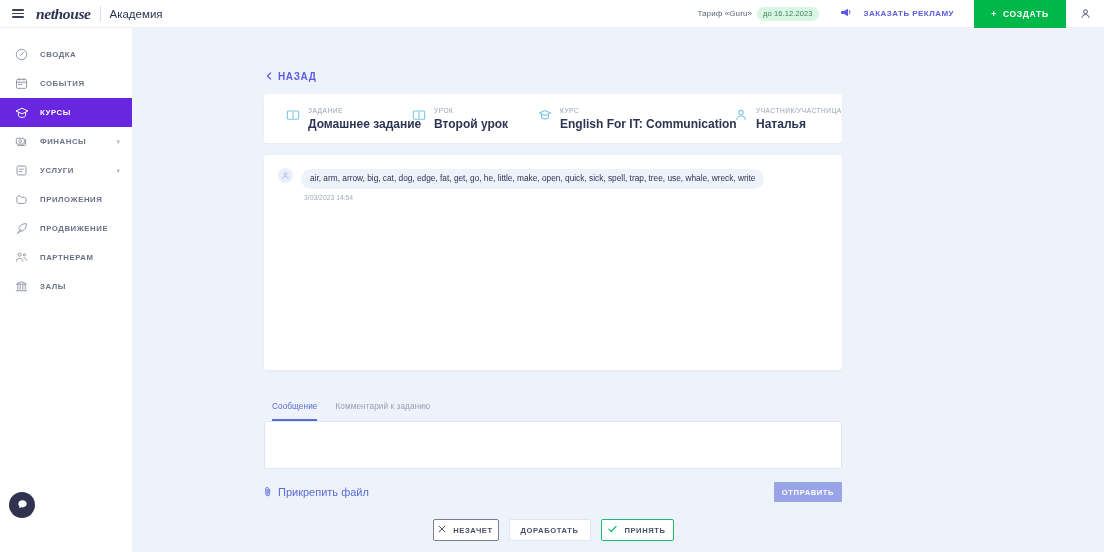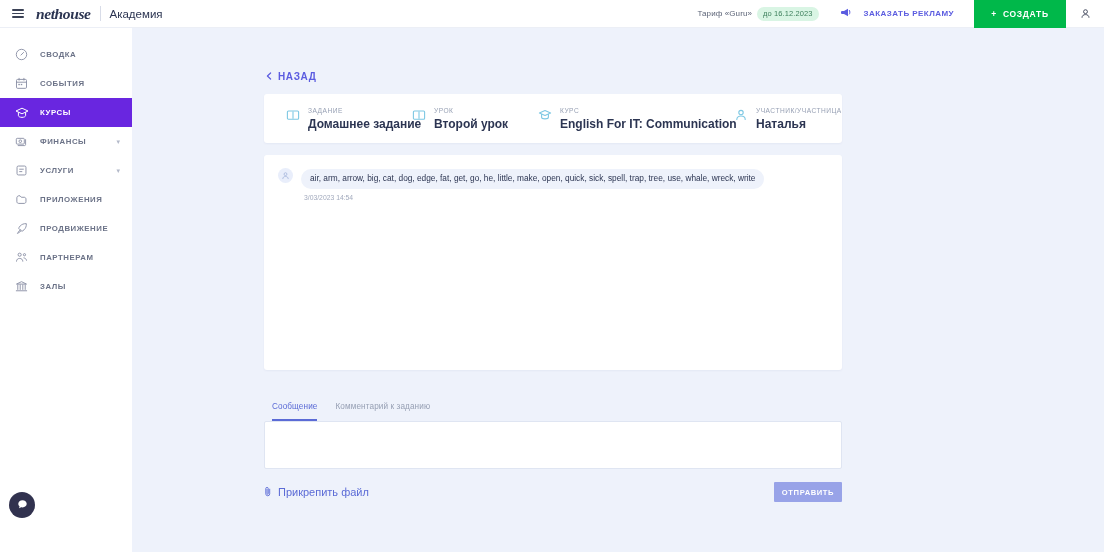--- a/index.html
+++ b/index.html
@@ -403,20 +403,43 @@
               <span>
                 <svg width="8" height="11" viewBox="0 0 9 12" fill="none">
                   <path d="M6.4 3.4v5.2a2.2 2.2 0 01-4.4 0V2.8a1.4 1.4 0 012.8 0v5.6a.7.7 0 01-1.4 0V3.6" stroke="#5b6bd6" stroke-width="1" stroke-linecap="round"></path>
                 </svg>
               </span>
               <span>Прикрепить файл</span>
             </div>
             <button class="send-btn">ОТПРАВИТЬ</button>
           </div>
 
+          <div class="action-row">
+            <div class="act act-fail">
+              <span>
+                <svg width="8" height="8" viewBox="0 0 9 9" fill="none">
+                  <path d="M1.2 1.2l6.6 6.6M7.8 1.2L1.2 7.8" stroke="#4b5166" stroke-width="1.1" stroke-linecap="round"></path>
+                </svg>
+              </span>
+              <span>НЕЗАЧЕТ</span>
+            </div>
+
+            <div class="act act-redo">
+              <span>ДОРАБОТАТЬ</span>
+            </div>
+
+            <div class="act act-accept">
+              <span>
+                <svg width="9" height="8" viewBox="0 0 10 8" fill="none">
+                  <path d="M1 4.2l2.6 2.6L9 1.2" stroke="#14bd68" stroke-width="1.3" stroke-linecap="round" stroke-linejoin="round"></path>
+                </svg>
+              </span>
+              <span>ПРИНЯТЬ</span>
+            </div>
+          </div>
 
         </div>
       </div>
     </div>
   </div>
 
   <div class="chat-widget">
     <span>
       <svg width="11" height="11" viewBox="0 0 12 12" fill="none">
         <path d="M6 1.4c2.6 0 4.6 1.7 4.6 3.9S8.6 9.2 6 9.2c-.5 0-1-.1-1.5-.2l-2.3 1 .6-1.9C1.9 7.4 1.4 6.4 1.4 5.3c0-2.2 2-3.9 4.6-3.9z" fill="#ffffff"></path>

